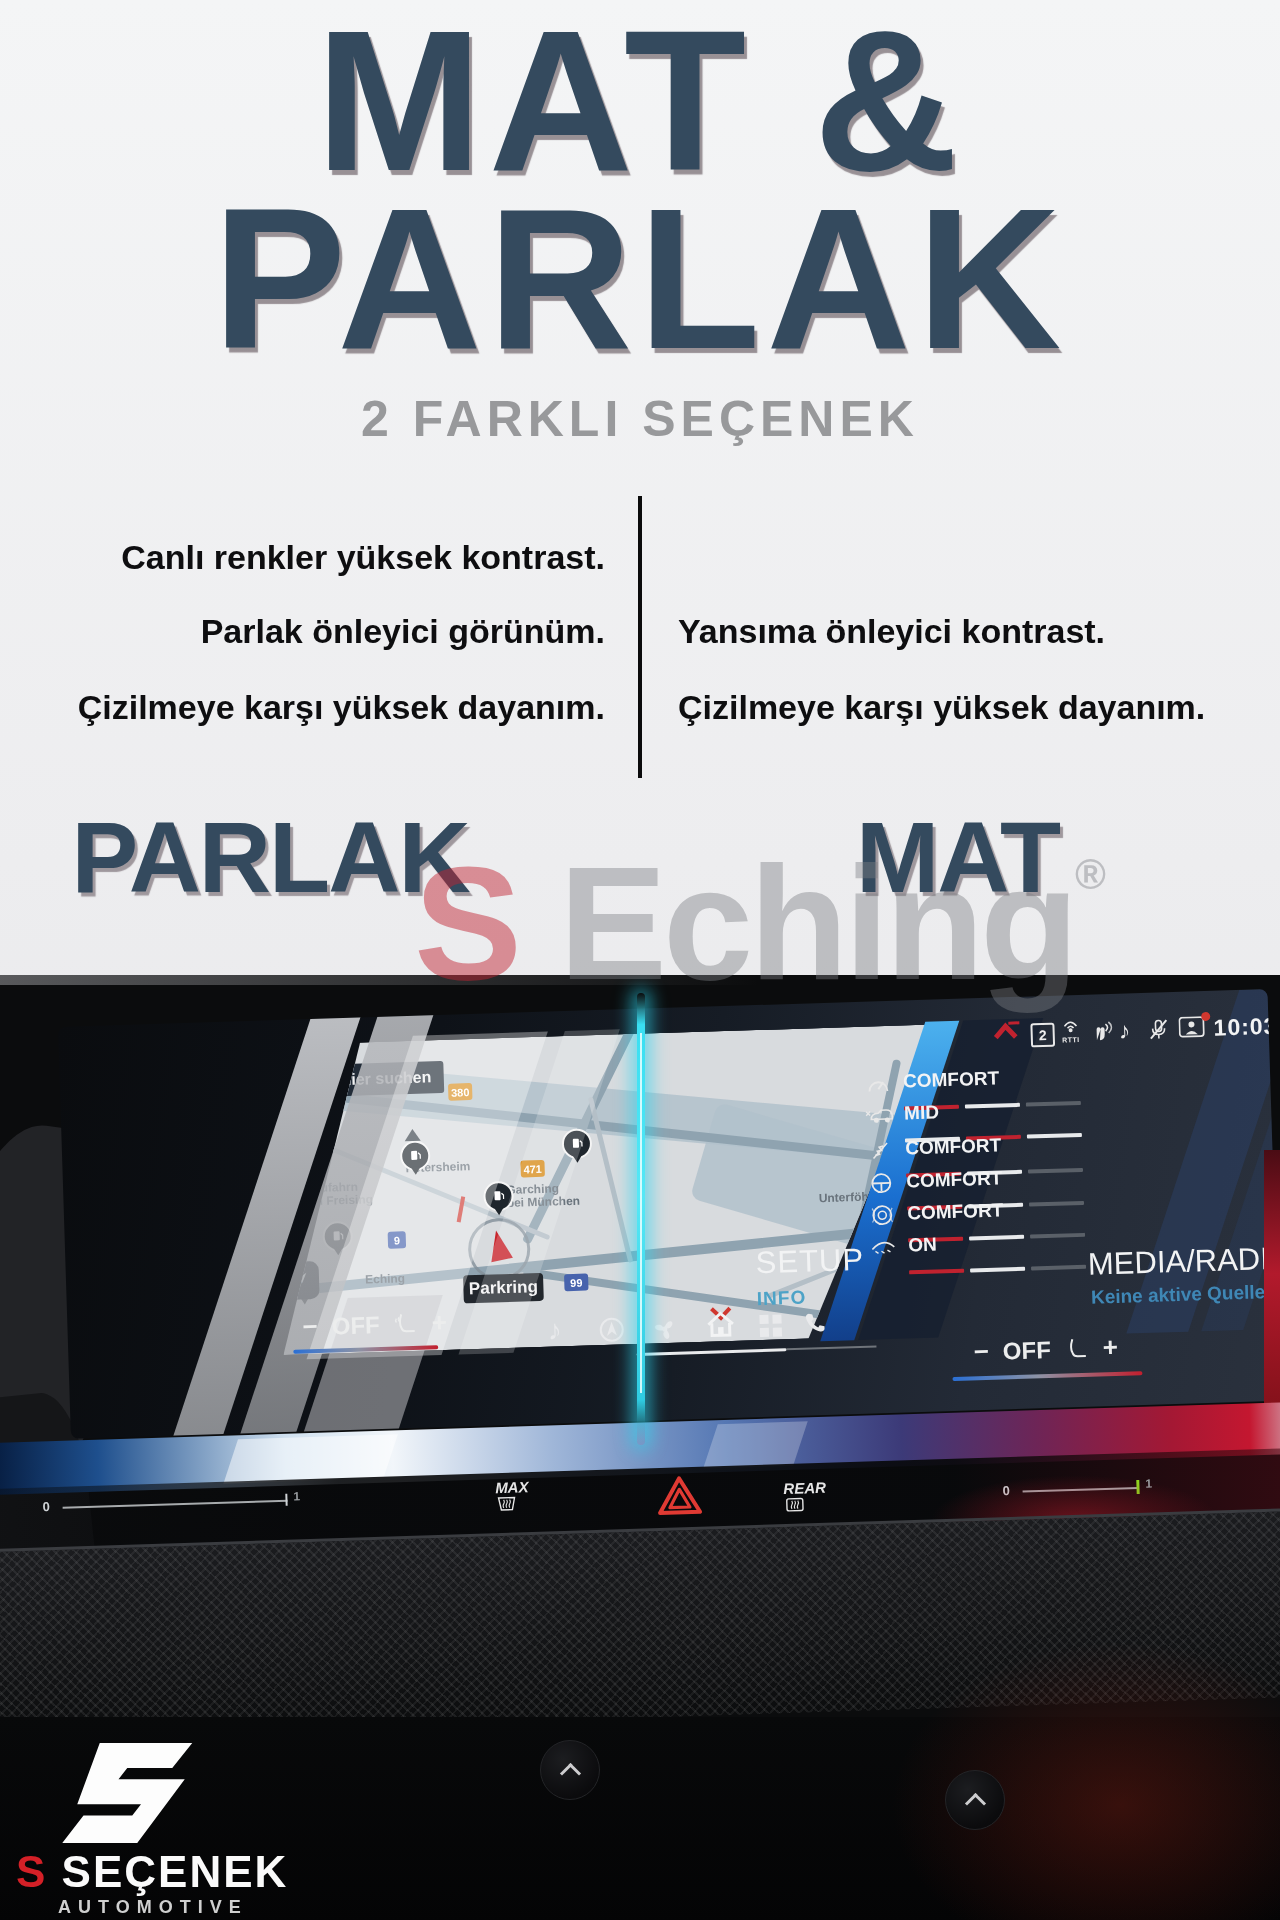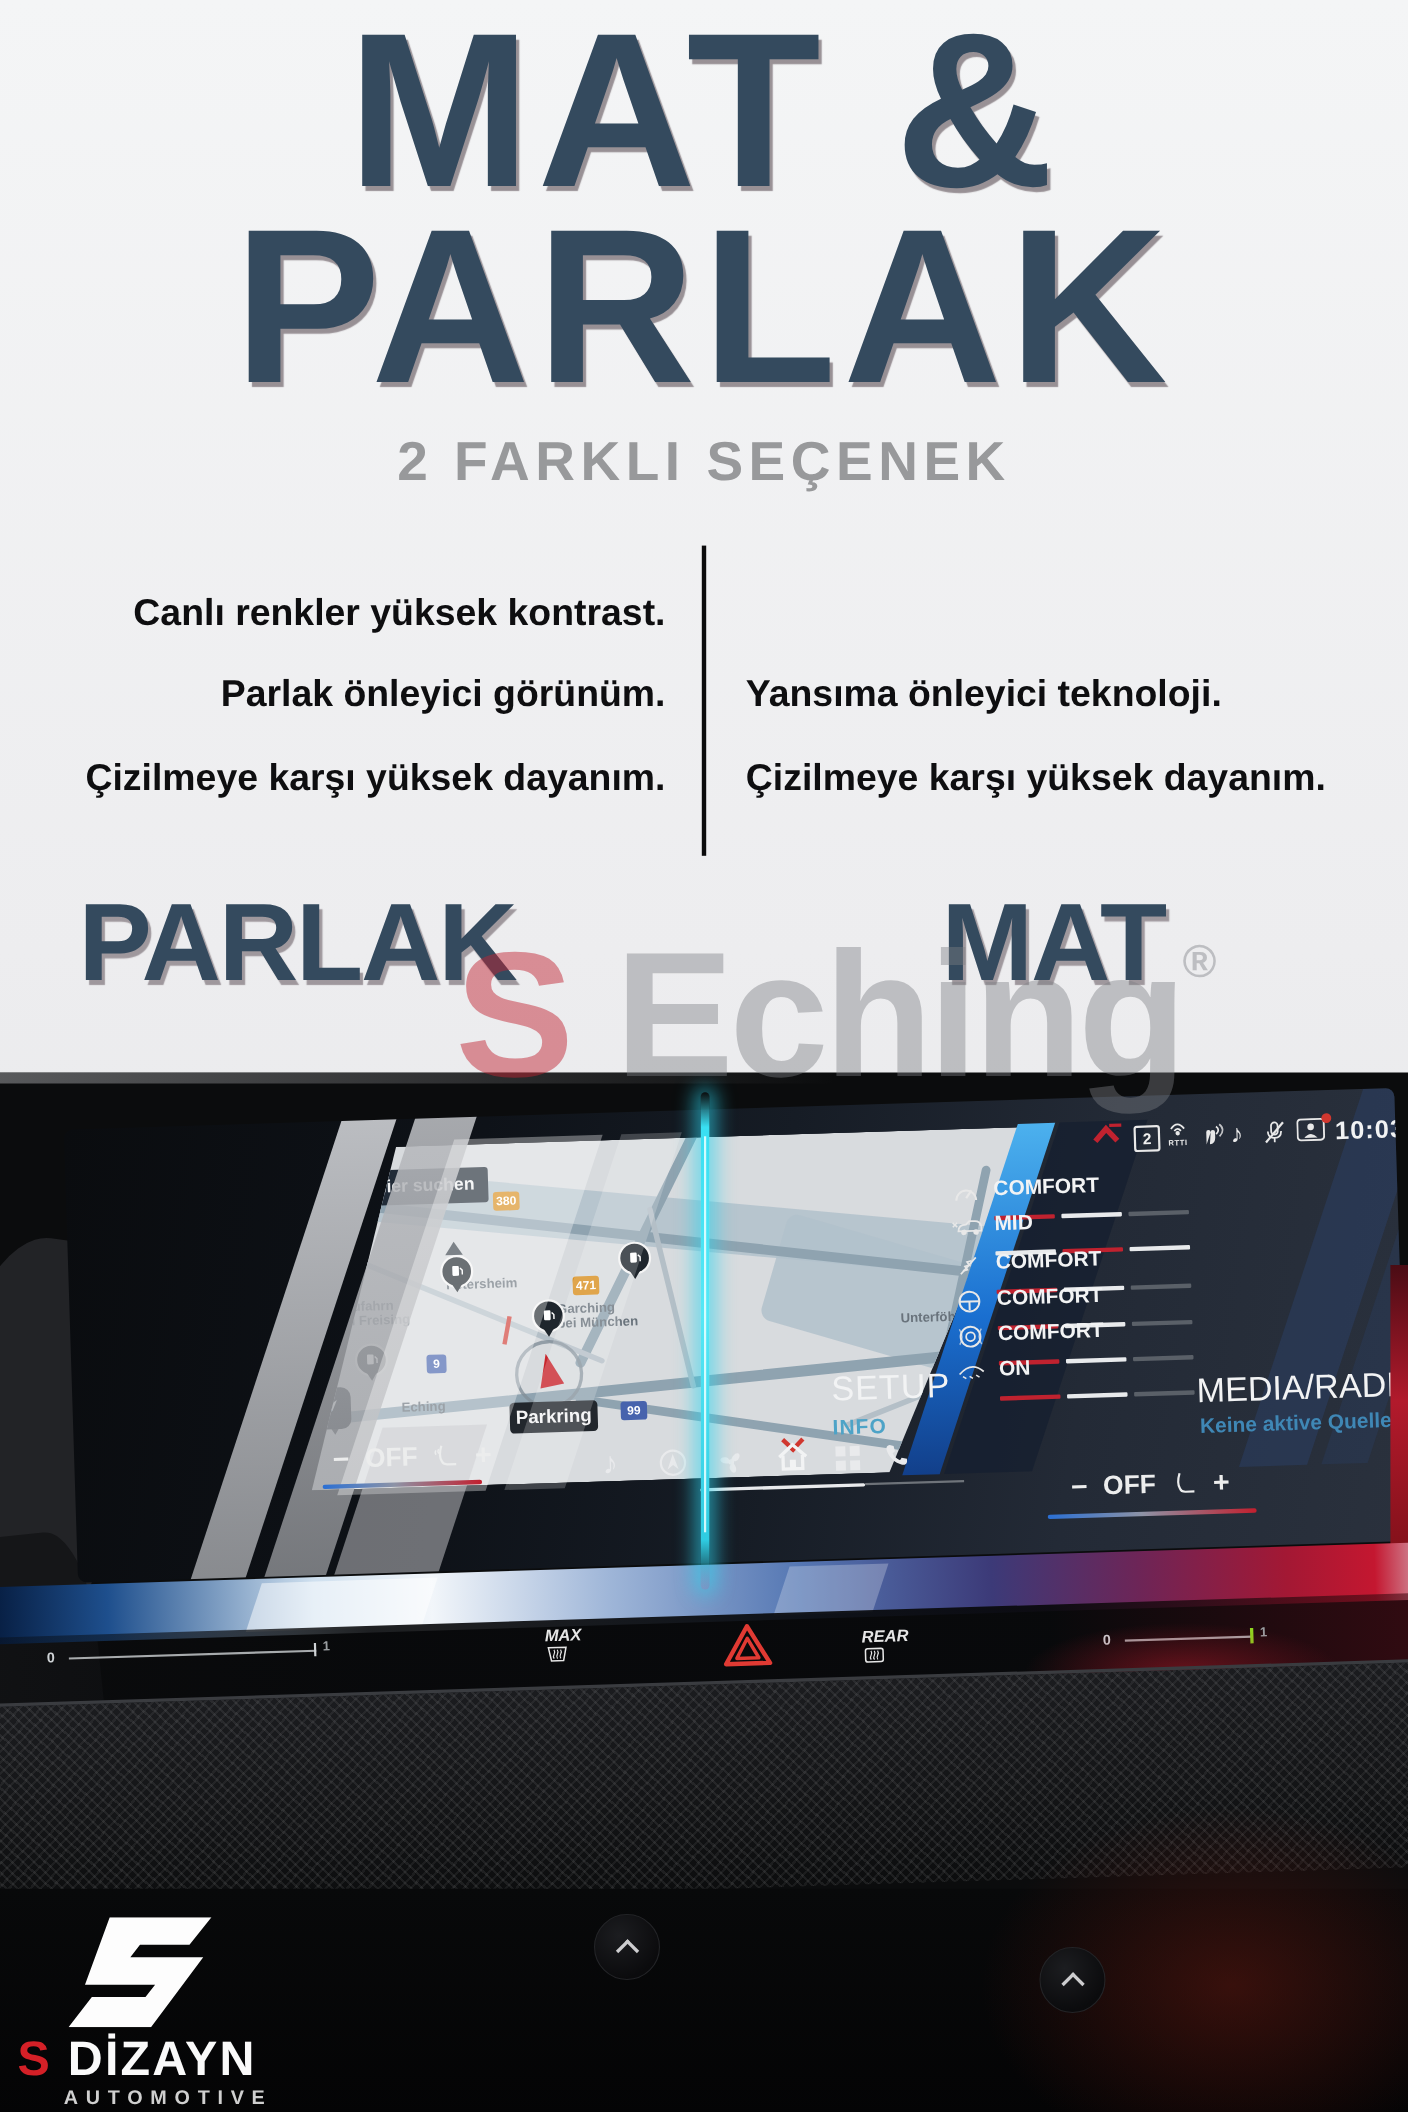--- a/index.html
+++ b/index.html
@@ -59,21 +59,21 @@
 
   <div class="abs title" style="top:12px;">MAT &amp;</div>
   <div class="abs title" style="top:190px;">PARLAK</div>
   <div class="abs subtitle">2 FARKLI SEÇENEK</div>
 
   <div class="abs divider-v"></div>
 
   <div class="abs bullet" style="left:30px;top:538px;width:575px;text-align:right;">Canlı renkler yüksek kontrast.</div>
   <div class="abs bullet" style="left:30px;top:612px;width:575px;text-align:right;">Parlak önleyici görünüm.</div>
   <div class="abs bullet" style="left:30px;top:688px;width:575px;text-align:right;">Çizilmeye karşı yüksek dayanım.</div>
-  <div class="abs bullet" style="left:678px;top:612px;width:580px;">Yansıma önleyici teknoloji.</div>
+  <div class="abs bullet" style="left:678px;top:612px;width:580px;">Yansıma önleyici kontrast.</div>
   <div class="abs bullet" style="left:678px;top:688px;width:580px;">Çizilmeye karşı yüksek dayanım.</div>
 
   <div class="abs biglabel" style="left:40px;top:800px;width:460px;">PARLAK</div>
   <div class="abs biglabel" style="left:820px;top:800px;width:275px;">MAT</div>
 
   <div class="abs watermark"><span class="wm-s">S</span><span> Eching</span><sup>®</sup></div>
 
   <div class="abs photo">
 
     <div class="abs" style="left:0;top:0;width:760px;height:10px;background:linear-gradient(90deg,rgba(205,206,210,.4),rgba(205,206,210,0));"></div>
@@ -396,17 +396,17 @@
         <div class="chev"></div>
       </div>
 
     <div class="abs" style="left:62px;top:768px;">
       <svg width="138" height="100" viewBox="0 0 110 80">
           <path d="M30 0 H104 L88 20 H52 L45 29 H98 L60 80 H0 L17 58 H56 L63 49 H12 Z" fill="#fdfdfd"></path>
         </svg>
     </div>
     <div class="abs" style="left:16px;top:872px;font-size:44px;font-weight:800;letter-spacing:2px;">
       <span style="color:#d42027;font-weight:900;">S</span>
-      <span style="color:#fafafa;">DİZAYN</span>
+      <span style="color:#fafafa;">SEÇENEK</span>
     </div>
     <div class="abs" style="left:58px;top:922px;font-size:18px;font-weight:700;color:#cfcfcf;letter-spacing:7px;">AUTOMOTIVE</div>
   </div>
 </div>
 
 </body></html>

